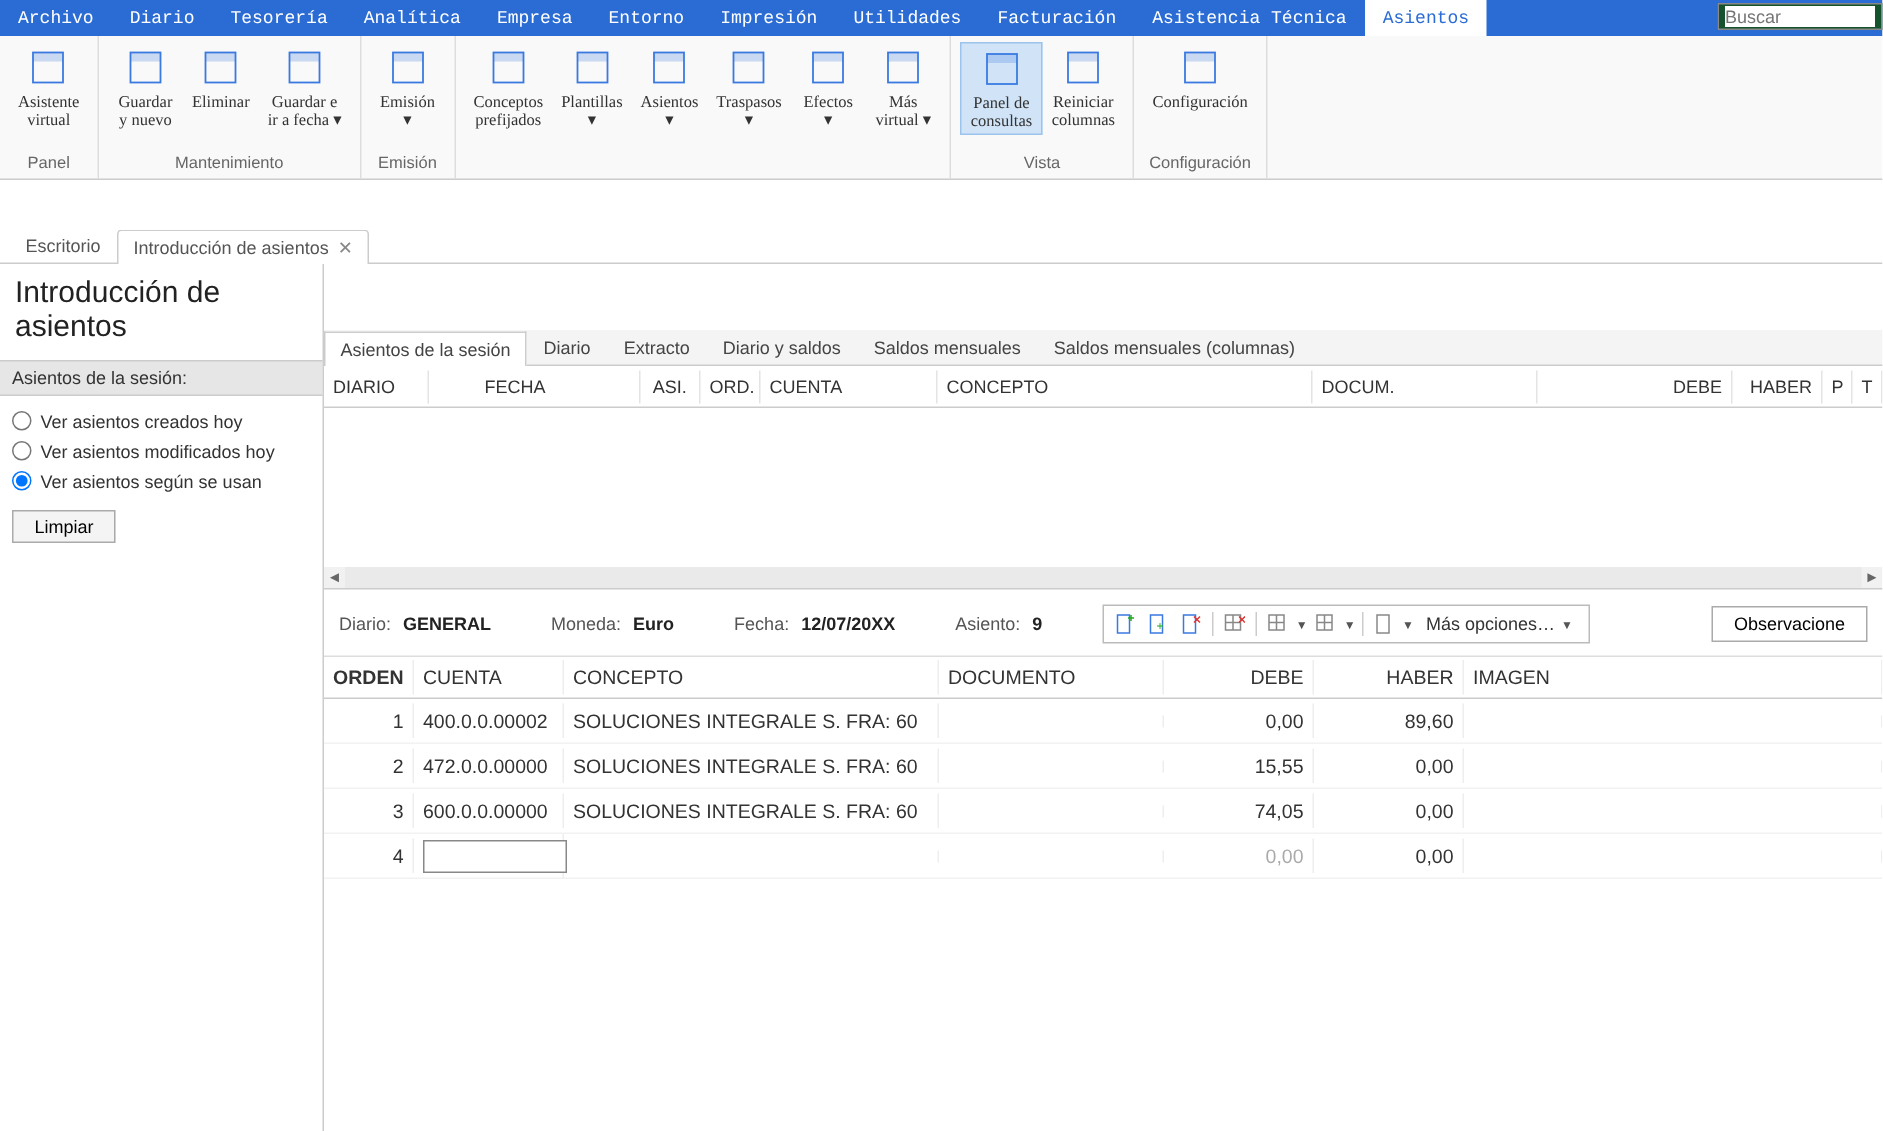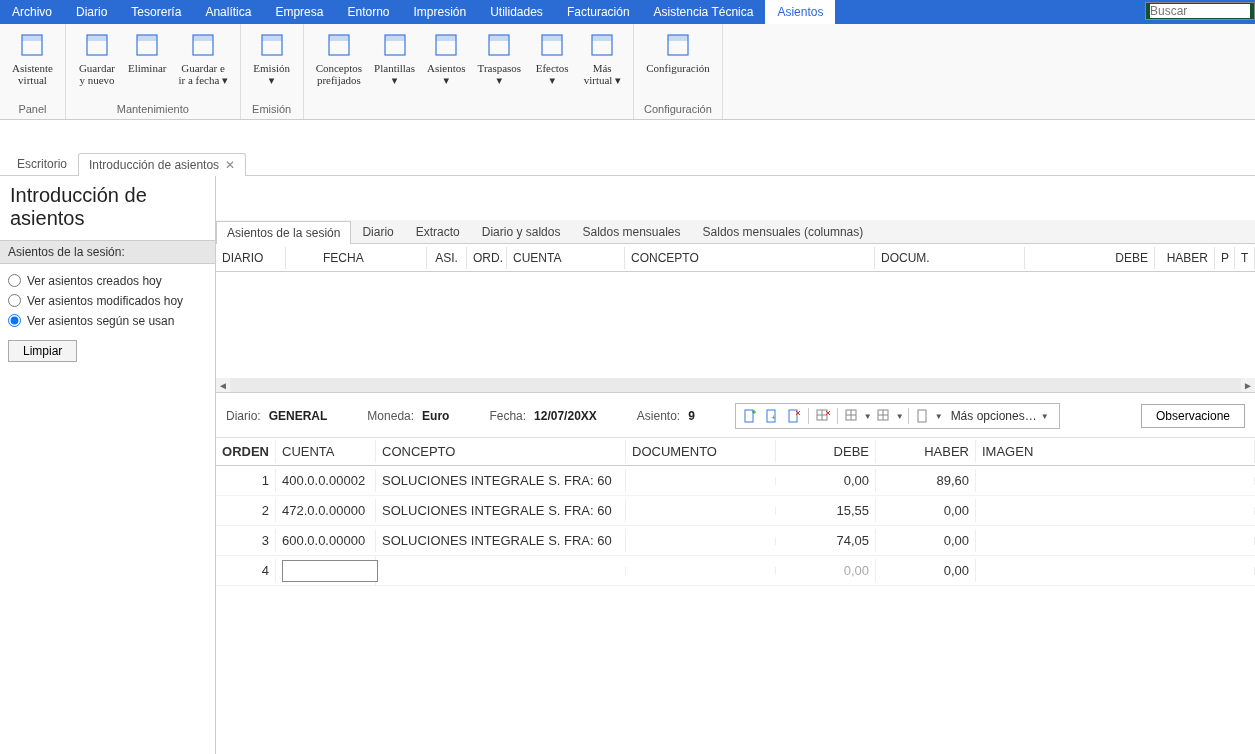--- a/index.html
+++ b/index.html
@@ -1,20 +1,20 @@
 <!DOCTYPE html>
 <html><head>
 <meta charset="utf-8">
 <style>
 * { box-sizing: border-box; margin: 0; padding: 0; font-family: "Segoe UI", Tahoma, sans-serif; }
 body { background: #fff; font-size: 12px; color: #333; overflow: hidden; }
 
 
 .menubar { display: flex; background: #2b6cd4; color: #fff; height: 24px; align-items: stretch; }
-.menubar .menu-item { padding: 4px 12px; cursor: pointer; display: flex; align-items: center; font-size: 12px; }
+.menubar .menu-item { padding: 4px 12px; cursor: pointer; display: flex; align-items: center; font-size: 12px; font-family: Liberation Mono, monospace; }
 .menubar .menu-item.active { background: #fff; color: #2b6cd4; }
 .menubar .spacer { flex: 1; }
 .menubar .search-box { background: #14532d; width: 110px; height: 18px; margin: 2px 0 2px 0; border: 1px solid #888; display: flex; align-items: center; padding: 0 4px; }
 .menubar .search-box input { border: none; outline: none; font-size: 12px; color: #666; width: 100%; }
 
 
 .ribbon { display: flex; border-bottom: 1px solid #ccc; height: 96px; background: #f9f9f9; }
 .ribbon-group { display: flex; flex-direction: column; border-right: 1px solid #ddd; }
 .ribbon-group-body { display: flex; align-items: flex-start; padding: 4px 6px; flex: 1; }
 .ribbon-group-label { text-align: center; font-size: 11px; color: #666; padding: 2px 0 4px; }
@@ -231,20 +231,45 @@
               <rect x="4" y="4" width="20" height="6" fill="#3a7ae0" opacity="0.25"></rect>
             </svg>
           </div>
           <div class="lbl">Más
 virtual ▾</div>
         </div>
       </div>
     </div>
     <div class="ribbon-group">
       <div class="ribbon-group-body">
+        <div class="ribbon-btn active">
+          <div class="ico">
+            <svg width="28" height="28">
+              <rect x="4" y="4" width="20" height="20" fill="none" stroke="#3a7ae0" stroke-width="1.2"></rect>
+              <rect x="4" y="4" width="20" height="6" fill="#3a7ae0" opacity="0.25"></rect>
+            </svg>
+          </div>
+          <div class="lbl">Panel de
+consultas</div>
+        </div>
+        <div class="ribbon-btn">
+          <div class="ico">
+            <svg width="28" height="28">
+              <rect x="4" y="4" width="20" height="20" fill="none" stroke="#3a7ae0" stroke-width="1.2"></rect>
+              <rect x="4" y="4" width="20" height="6" fill="#3a7ae0" opacity="0.25"></rect>
+            </svg>
+          </div>
+          <div class="lbl">Reiniciar
+columnas</div>
+        </div>
+      </div>
+      <div class="ribbon-group-label">Vista</div>
+    </div>
+    <div class="ribbon-group">
+      <div class="ribbon-group-body">
         <div class="ribbon-btn">
           <div class="ico">
             <svg width="28" height="28">
               <rect x="4" y="4" width="20" height="20" fill="none" stroke="#3a7ae0" stroke-width="1.2"></rect>
               <rect x="4" y="4" width="20" height="6" fill="#3a7ae0" opacity="0.25"></rect>
             </svg>
           </div>
           <div class="lbl">Configuración
  </div>
         </div>

